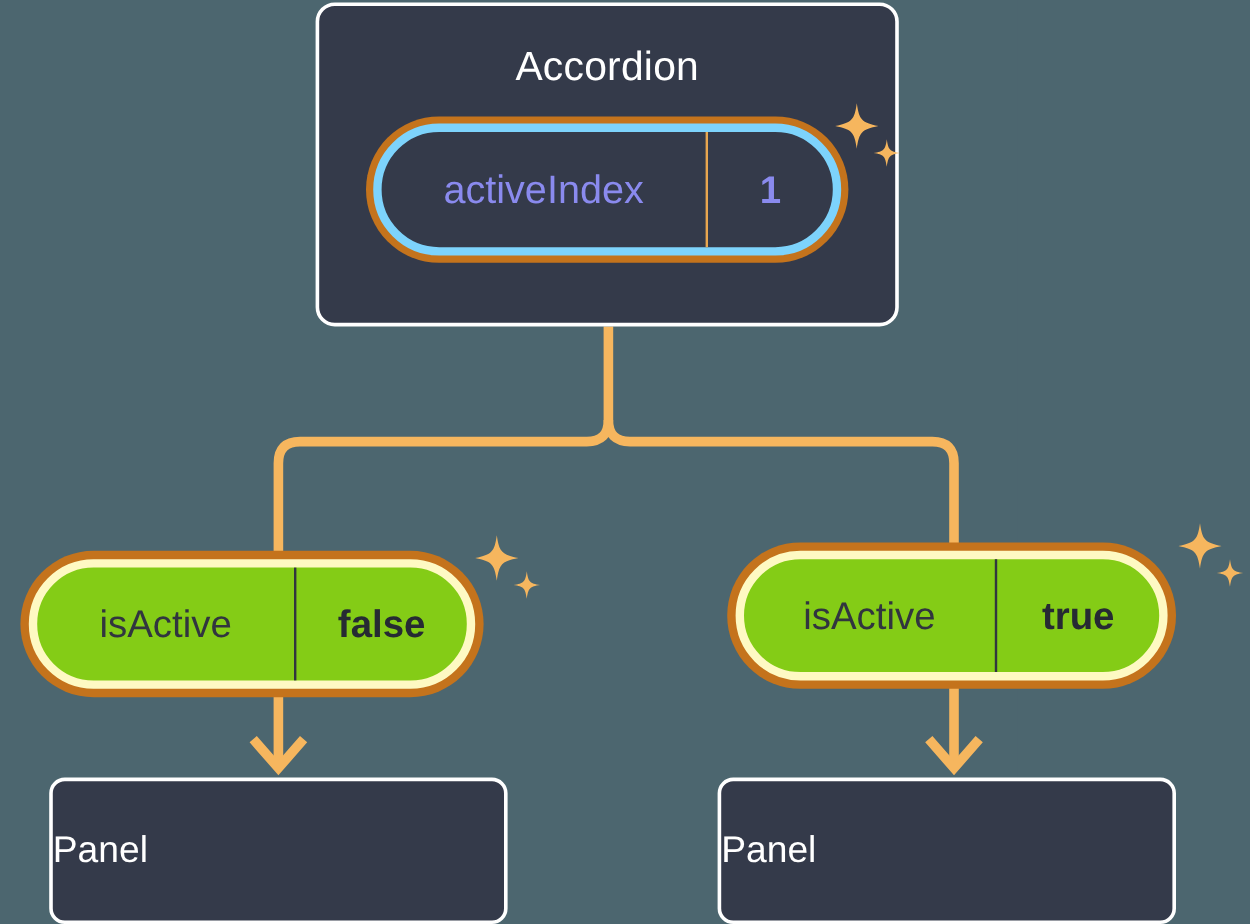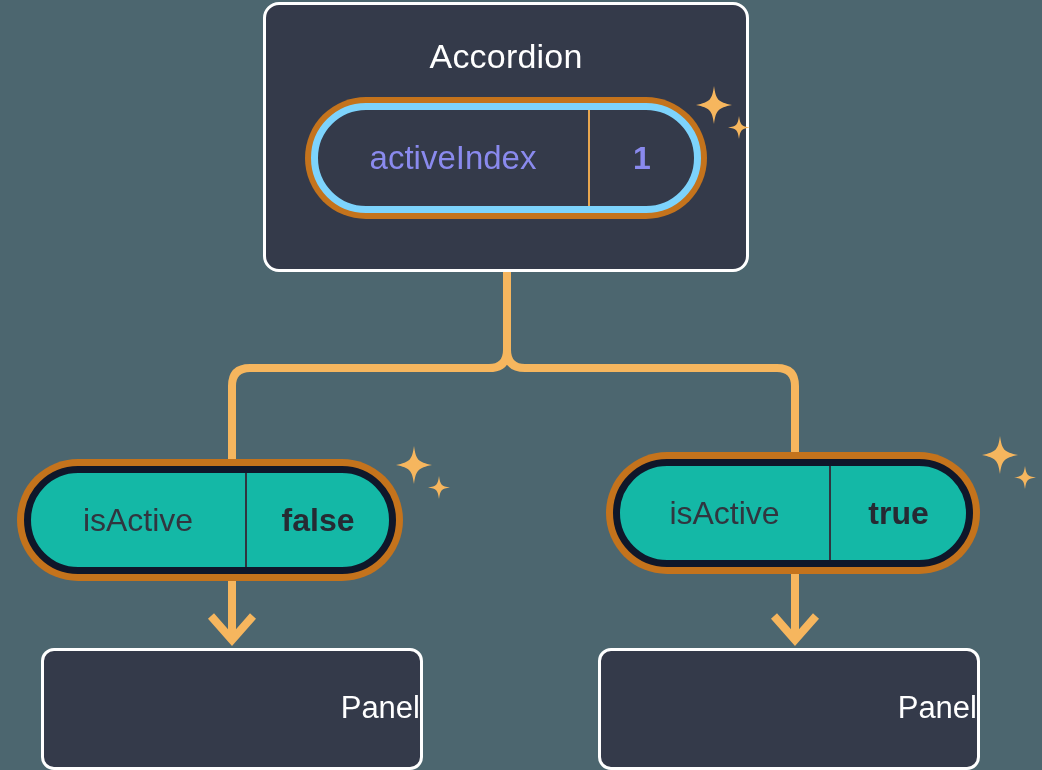--- a/index.html
+++ b/index.html
@@ -60,43 +60,43 @@
   .panel-box {
     height: 122px;
     border-radius: 13px;
   }
   #panel-left  { left: 41px;  top: 648px; width: 382px; }
   #panel-right { left: 598px; top: 648px; width: 382px; }
   .panel-title {
     position: absolute;
     left: 0; right: 0;
     top: 39px;
-    text-align: right;
+    text-align: left;
     color: #ffffff;
     font-size: 31px;
     font-weight: 400;
   }
 
   
   .pill {
     position: absolute;
     box-sizing: border-box;
     display: flex;
     align-items: stretch;
     border-radius: 999px;
   }
   
   .pill-dark {                       
     background: #343a4a;
     border: 7px solid #7dd3fc;
     box-shadow: 0 0 0 6px #c4731c;
   }
   .pill-purple {                     
-    background: #14b8a6;
-    border: 7px solid #0f172a;
+    background: #84cc16;
+    border: 7px solid #fef9c3;
     box-shadow: 0 0 0 7px #c4731c;
   }
   #pill-accordion { left: 311px; top: 103px; width: 390px; height: 110px; }
   #pill-left      { left: 24px;  top: 466px; width: 372px; height: 108px; }
   #pill-right     { left: 613px; top: 459px; width: 360px; height: 108px; }
 
   .pill-key, .pill-val {
     display: flex;
     align-items: center;
     justify-content: center;

